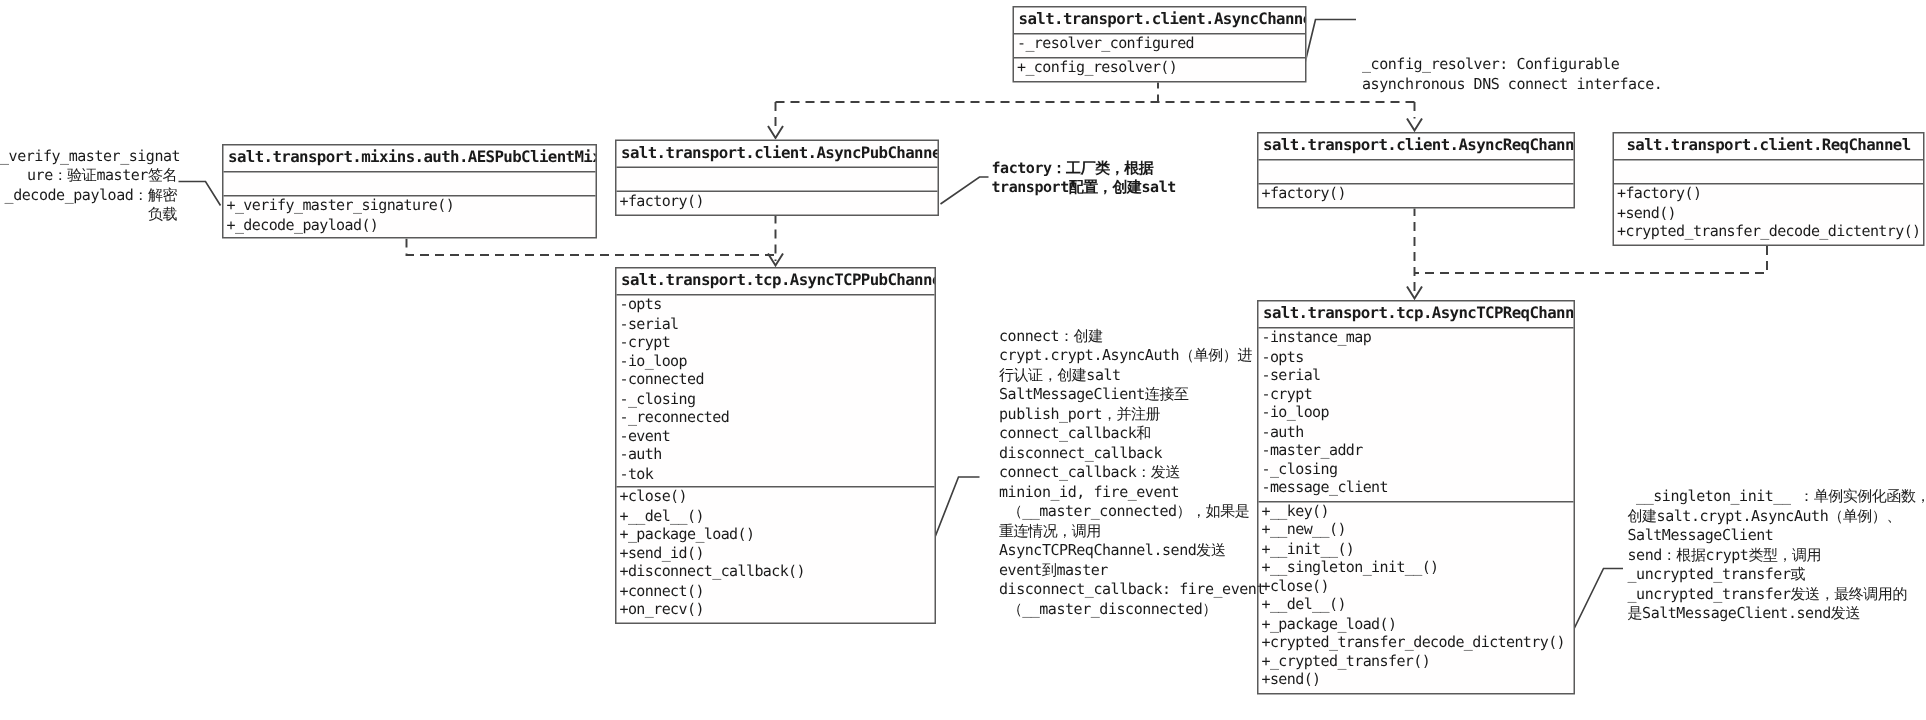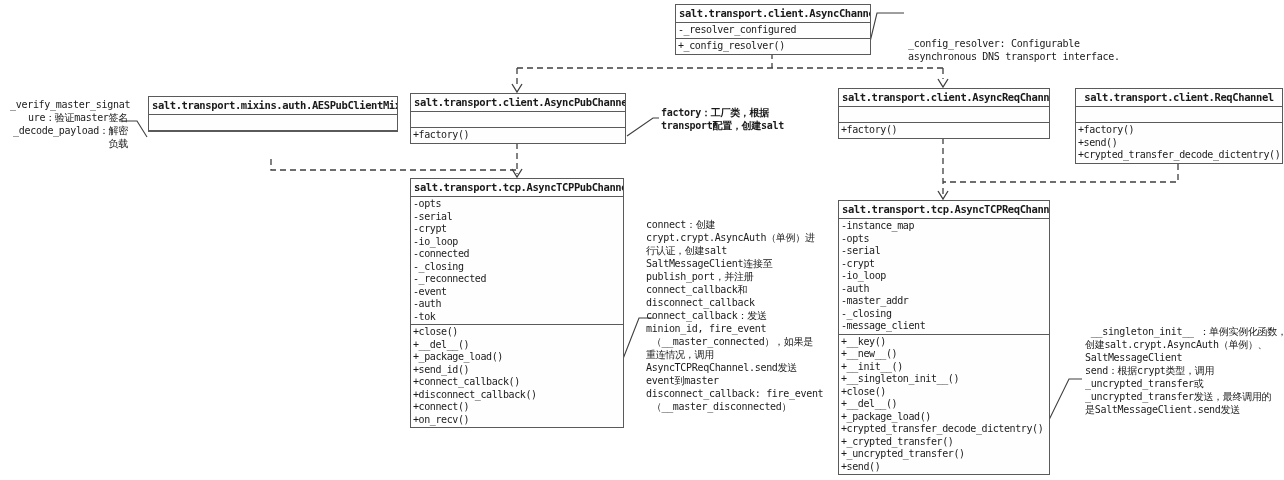--- a/index.html
+++ b/index.html
@@ -12,21 +12,21 @@
   .leaders path { stroke:#3f3f3f; stroke-width:1.1; fill:none; }
   .class-box { position:absolute; background:#fffefe; border:1.5px solid #5a5a5a; }
   .class-title { font-weight:bold; font-size:10.5px; line-height:13px; text-align:center;
                  padding:2px 3px; border-bottom:1.5px solid #5a5a5a; white-space:nowrap;
                  letter-spacing:-0.4px; overflow:hidden; }
   .compartment { min-height:13px; padding:1px 2px; }
   .compartment.attrs { border-bottom:1.5px solid #5a5a5a; }
   .member { font-size:10px; line-height:12.5px; white-space:pre; letter-spacing:-0.4px; }
   .annotation { position:absolute; font-size:10px; }
   .annotation .ann-line { line-height:13px; white-space:pre; letter-spacing:-0.3px; }
-  .align-right { text-align:right;padding-left:10px; }
+  .align-right { text-align:right; }
 </style>
 </head>
 <body>
 
 <div class="stage">
 
   <svg class="overlay" width="1284" height="480" viewBox="0 0 1284 480">
     <g class="dashed">
       <path d="M772 53 V68 M517 68 H943 M517 68 V84 M943 68 V79"></path>
       <path d="M517 143 V174"></path>
@@ -55,20 +55,24 @@
         <div class="member">-_resolver_configured</div>
       </div>
     <div class="compartment">
         <div class="member">+_config_resolver()</div>
       </div>
   </div>
 
   <div class="class-box" style="left:148px;top:96px;width:248px;">
     <div class="class-title">salt.transport.mixins.auth.AESPubClientMixin</div>
     <div class="compartment attrs"></div>
+    <div class="compartment">
+        <div class="member">+_verify_master_signature()</div>
+        <div class="member">+_decode_payload()</div>
+      </div>
   </div>
 
   <div class="class-box" style="left:410px;top:93px;width:214px;">
     <div class="class-title">salt.transport.client.AsyncPubChannel</div>
     <div class="compartment attrs"></div>
     <div class="compartment">
         <div class="member">+factory()</div>
       </div>
   </div>
 
@@ -102,21 +106,20 @@
         <div class="member">-_reconnected</div>
         <div class="member">-event</div>
         <div class="member">-auth</div>
         <div class="member">-tok</div>
       </div>
     <div class="compartment">
         <div class="member">+close()</div>
         <div class="member">+__del__()</div>
         <div class="member">+_package_load()</div>
         <div class="member">+send_id()</div>
-        <div class="member">+connect_callback()</div>
         <div class="member">+disconnect_callback()</div>
         <div class="member">+connect()</div>
         <div class="member">+on_recv()</div>
       </div>
   </div>
 
   <div class="class-box" style="left:838px;top:200px;width:210px;">
     <div class="class-title">salt.transport.tcp.AsyncTCPReqChannel</div>
     <div class="compartment attrs">
         <div class="member">-instance_map</div>
@@ -132,43 +135,42 @@
     <div class="compartment">
         <div class="member">+__key()</div>
         <div class="member">+__new__()</div>
         <div class="member">+__init__()</div>
         <div class="member">+__singleton_init__()</div>
         <div class="member">+close()</div>
         <div class="member">+__del__()</div>
         <div class="member">+_package_load()</div>
         <div class="member">+crypted_transfer_decode_dictentry()</div>
         <div class="member">+_crypted_transfer()</div>
-        <div class="member">+_uncrypted_transfer()</div>
         <div class="member">+send()</div>
       </div>
   </div>
 
   <div class="annotation" style="left:908px;top:12px;margin-top:25px;">
       <div class="ann-line">_config_resolver: Configurable</div>
-      <div class="ann-line">asynchronous DNS transport interface.</div>
+      <div class="ann-line">asynchronous DNS connect interface.</div>
     </div>
 
   <div class="annotation align-right" style="left:0px;top:98px;width:118px;">
       <div class="ann-line">_verify_master_signat</div>
       <div class="ann-line">ure：验证master签名</div>
       <div class="ann-line">_decode_payload：解密</div>
       <div class="ann-line">负载</div>
     </div>
 
   <div class="annotation" style="left:661px;top:106px;font-weight:bold;">
       <div class="ann-line">factory：工厂类，根据</div>
       <div class="ann-line">transport配置，创建salt</div>
     </div>
 
-  <div class="annotation" style="left:646px;top:218px;">
+  <div class="annotation" style="left:666px;top:218px;">
       <div class="ann-line">connect：创建</div>
       <div class="ann-line">crypt.crypt.AsyncAuth（单例）进</div>
       <div class="ann-line">行认证，创建salt</div>
       <div class="ann-line">SaltMessageClient连接至</div>
       <div class="ann-line">publish_port，并注册</div>
       <div class="ann-line">connect_callback和</div>
       <div class="ann-line">disconnect_callback</div>
       <div class="ann-line">connect_callback：发送</div>
       <div class="ann-line">minion_id, fire_event</div>
       <div class="ann-line"> （__master_connected），如果是</div>

